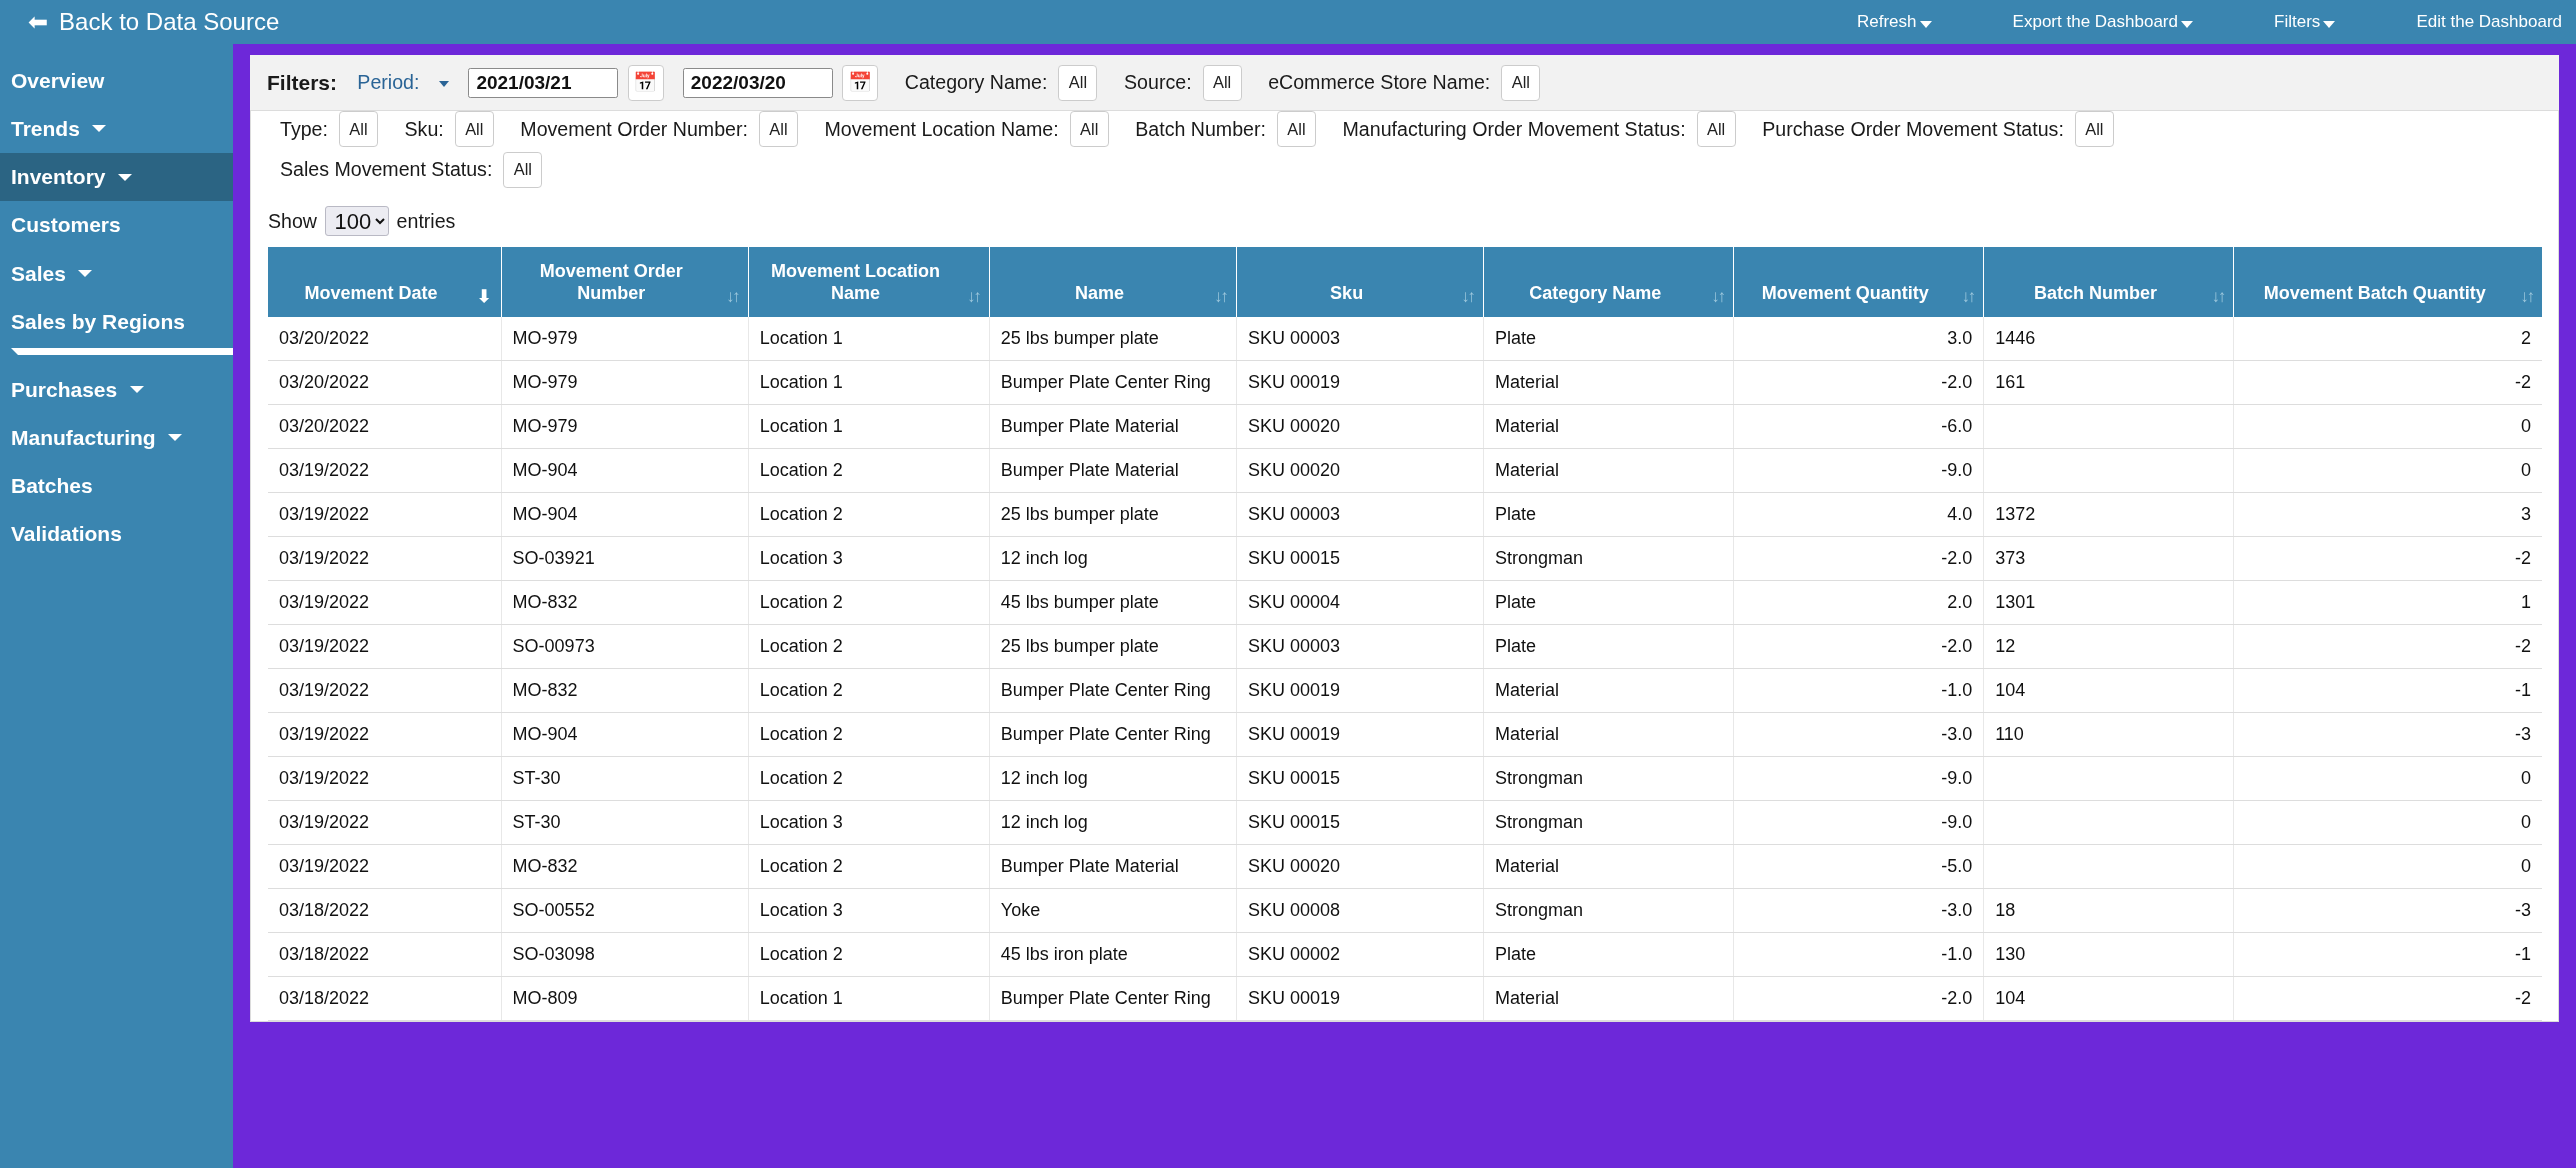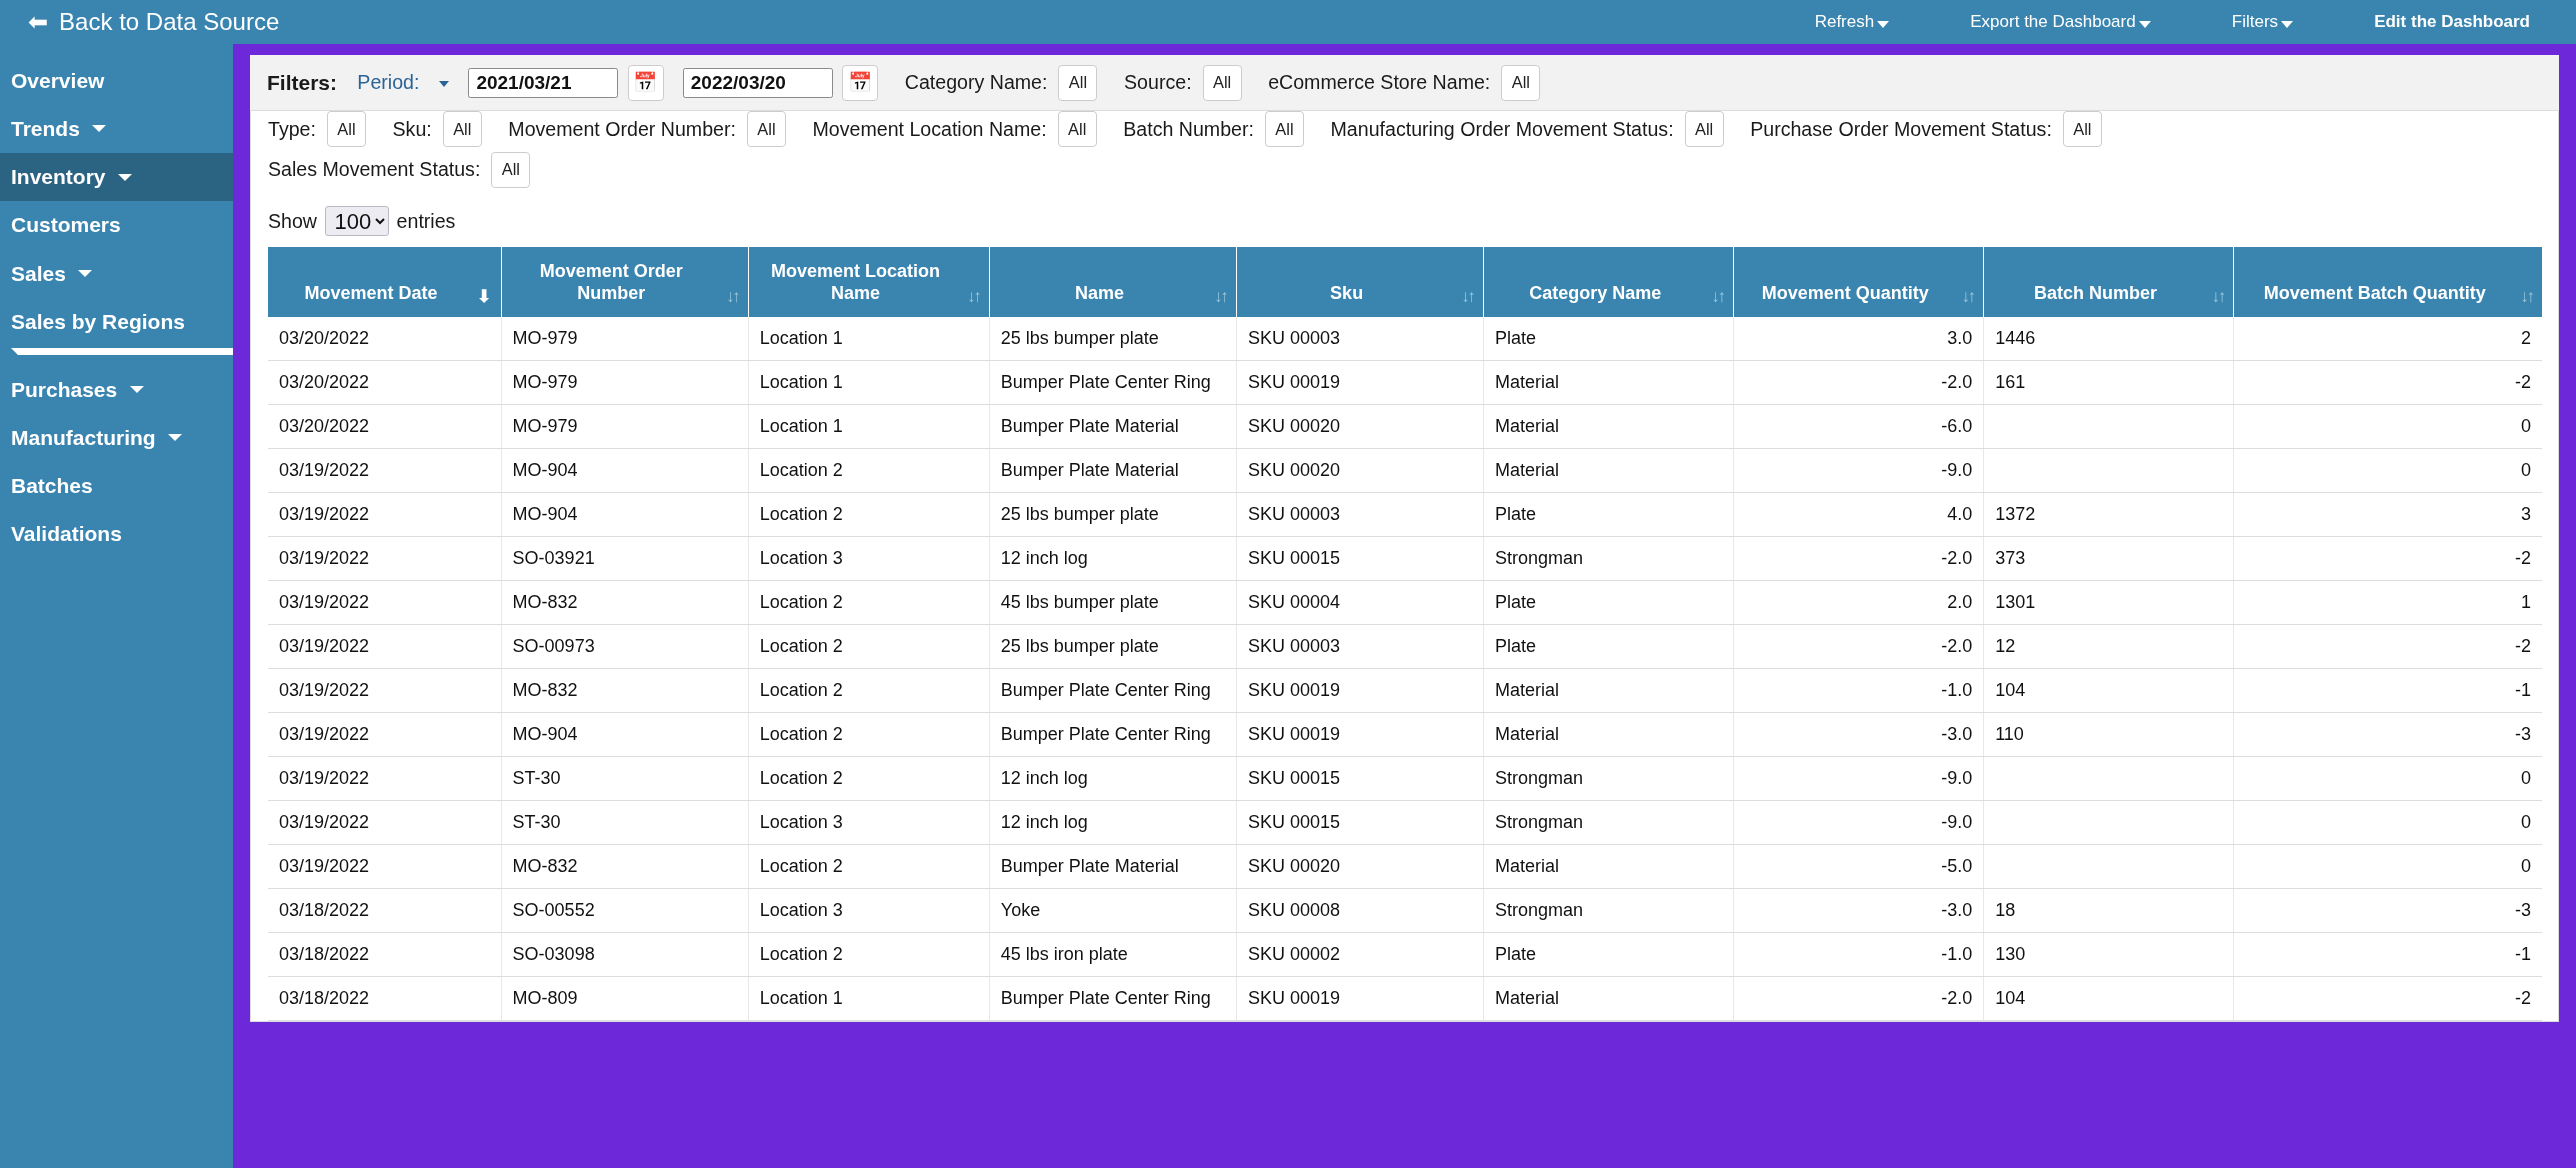--- a/index.html
+++ b/index.html
@@ -28,21 +28,21 @@
   .topnav {
     margin-left: auto; display: flex; align-items: center;
   }
   .topnav-item {
     color: #ffffff; font-size: 17px; font-weight: 400;
     white-space: nowrap;
     padding: 0 0;
     display: flex; align-items: center; gap: 3.1px;
   }
   .topnav-item + .topnav-item { margin-left: 81px; }
-  .topnav-last { margin-right: 46px; font-weight: bold; }
+  .topnav-last { margin-right: 14px; }
   .caret-down {
     width: 0; height: 0;
     border-left: 6.3px solid transparent;
     border-right: 6.3px solid transparent;
     border-top: 7px solid #ffffff;
     display: inline-block;
     position: relative; top: 2.3px;
   }
 
   
@@ -148,21 +148,21 @@
     border-right: 6.3px solid transparent;
     border-top: 7px solid #444;
     display: inline-block; position: relative; top: 2.3px;
   }
 
   .frow {
     display: flex; align-items: center;
     padding-left: 17px; padding-bottom: 4.7px;
     flex-wrap: nowrap;
   }
-  .frow .flab:first-child { margin-left: 0; }
+  .frow .flab:first-child { margin-left: 12px; }
 
   .show-row {
     display: flex; align-items: center; gap: 7.8px;
     padding: 14px 0 11px 17px;
     font-size: 19.6px; color: #1a1a1a;
   }
   .entries-select {
     width: 64px; height: 30px;
     font-size: 22px;
     font-family: "Liberation Sans", sans-serif;

